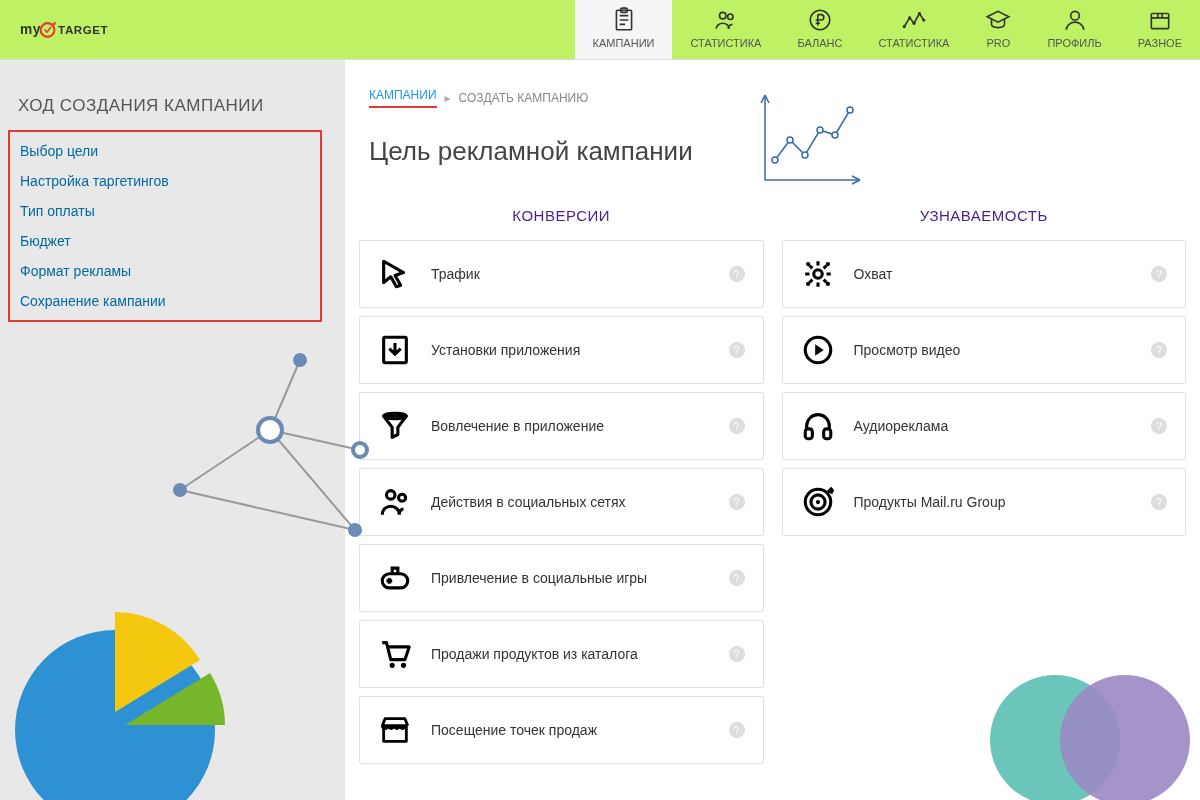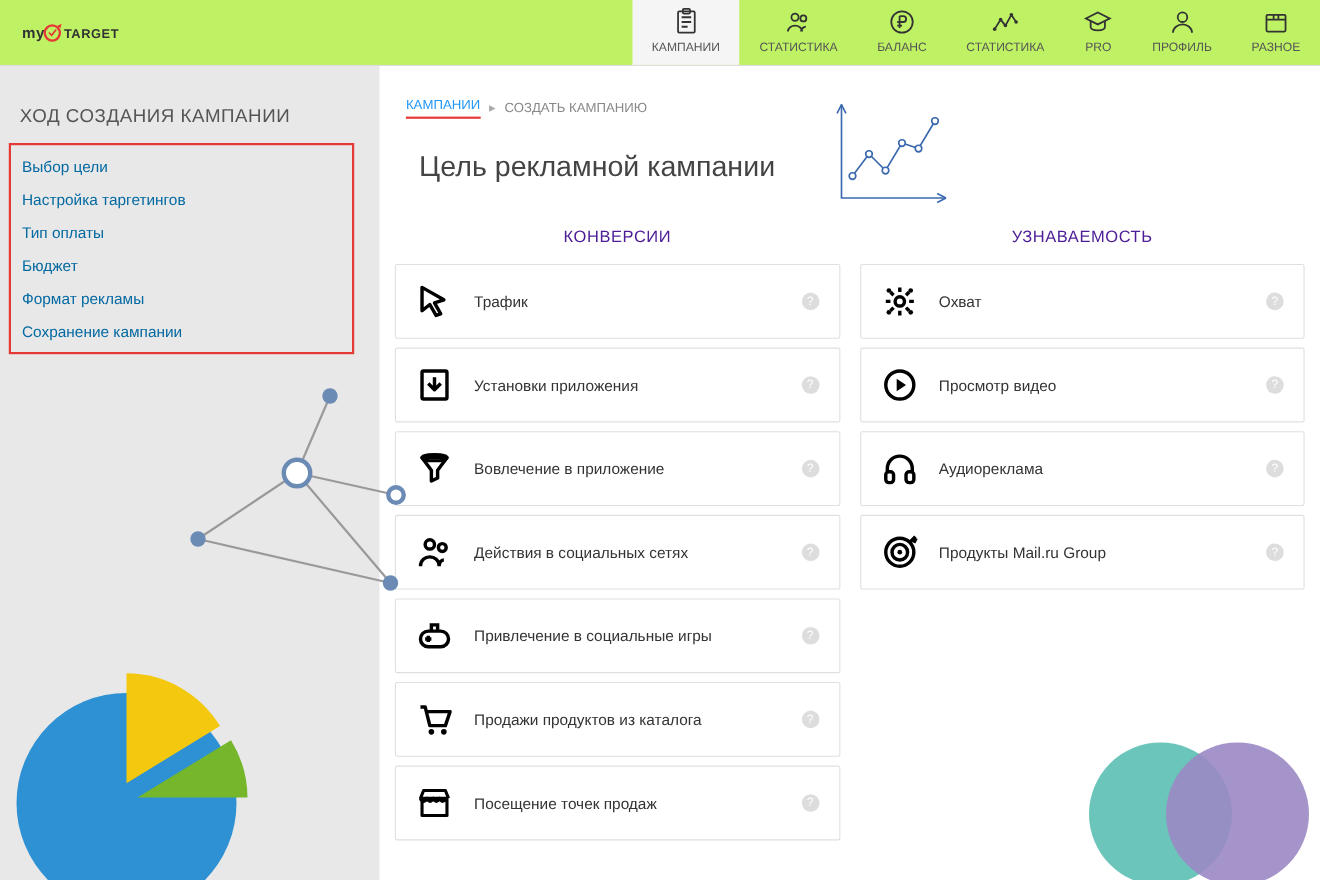--- a/index.html
+++ b/index.html
@@ -18,21 +18,21 @@
 .sidebar { position: absolute; left: 0; top: 76px; width: 330px; padding: 20px 0; z-index: 5; }
 .sidebar-title { font-size: 17px; color: #555; padding: 0 18px 14px; font-weight: normal; letter-spacing: 0.5px; }
 .sidebar-box { border: 2px solid #e53935; margin: 0 8px; padding: 4px 0; }
 .sidebar-item { padding: 7px 10px; color: #0369a1; font-size: 14px; cursor: pointer; }
 
 
 .main { position: absolute; left: 345px; top: 60px; right: 0; bottom: 0; background: #fff; padding: 0; overflow: hidden; }
 .breadcrumb { padding: 28px 24px 8px; font-size: 12px; color: #888; display: flex; align-items: center; gap: 8px; }
 .breadcrumb a { color: #2196f3; text-decoration: none; border-bottom: 2px solid #e53935; padding-bottom: 4px; }
 .bc-sep { color: #aaa; }
-.page-title-row { display: flex; align-items: center; padding: 20px 36px 24px; gap: 0; }
+.page-title-row { display: flex; align-items: center; padding: 20px 24px 24px; gap: 0; }
 .page-title { font-size: 26px; color: #444; font-weight: normal; flex: 0 0 auto; }
 .import-buttons { margin-left: auto; display: flex; gap: 10px; }
 .import-btn { background: #fff; border: 1px solid #ccc; padding: 10px 14px; font-size: 11px; color: #666; cursor: pointer; letter-spacing: 0.3px; }
 
 .goal-columns { display: flex; gap: 18px; padding: 0 14px; }
 .goal-col { flex: 1; }
 .goal-col-title { text-align: center; font-size: 15px; color: #4c1d95; padding: 16px 0; letter-spacing: 0.5px; }
 .goal-card { background: #fff; border: 1px solid #e0e0e0; margin-bottom: 8px; padding: 16px 18px; display: flex; align-items: center; gap: 19px; cursor: pointer; border-radius: 2px; }
 .goal-icon { width: 34px; height: 34px; flex: 0 0 34px; display: flex; align-items: center; justify-content: center; }
 .goal-icon svg { width: 34px; height: 34px; }

